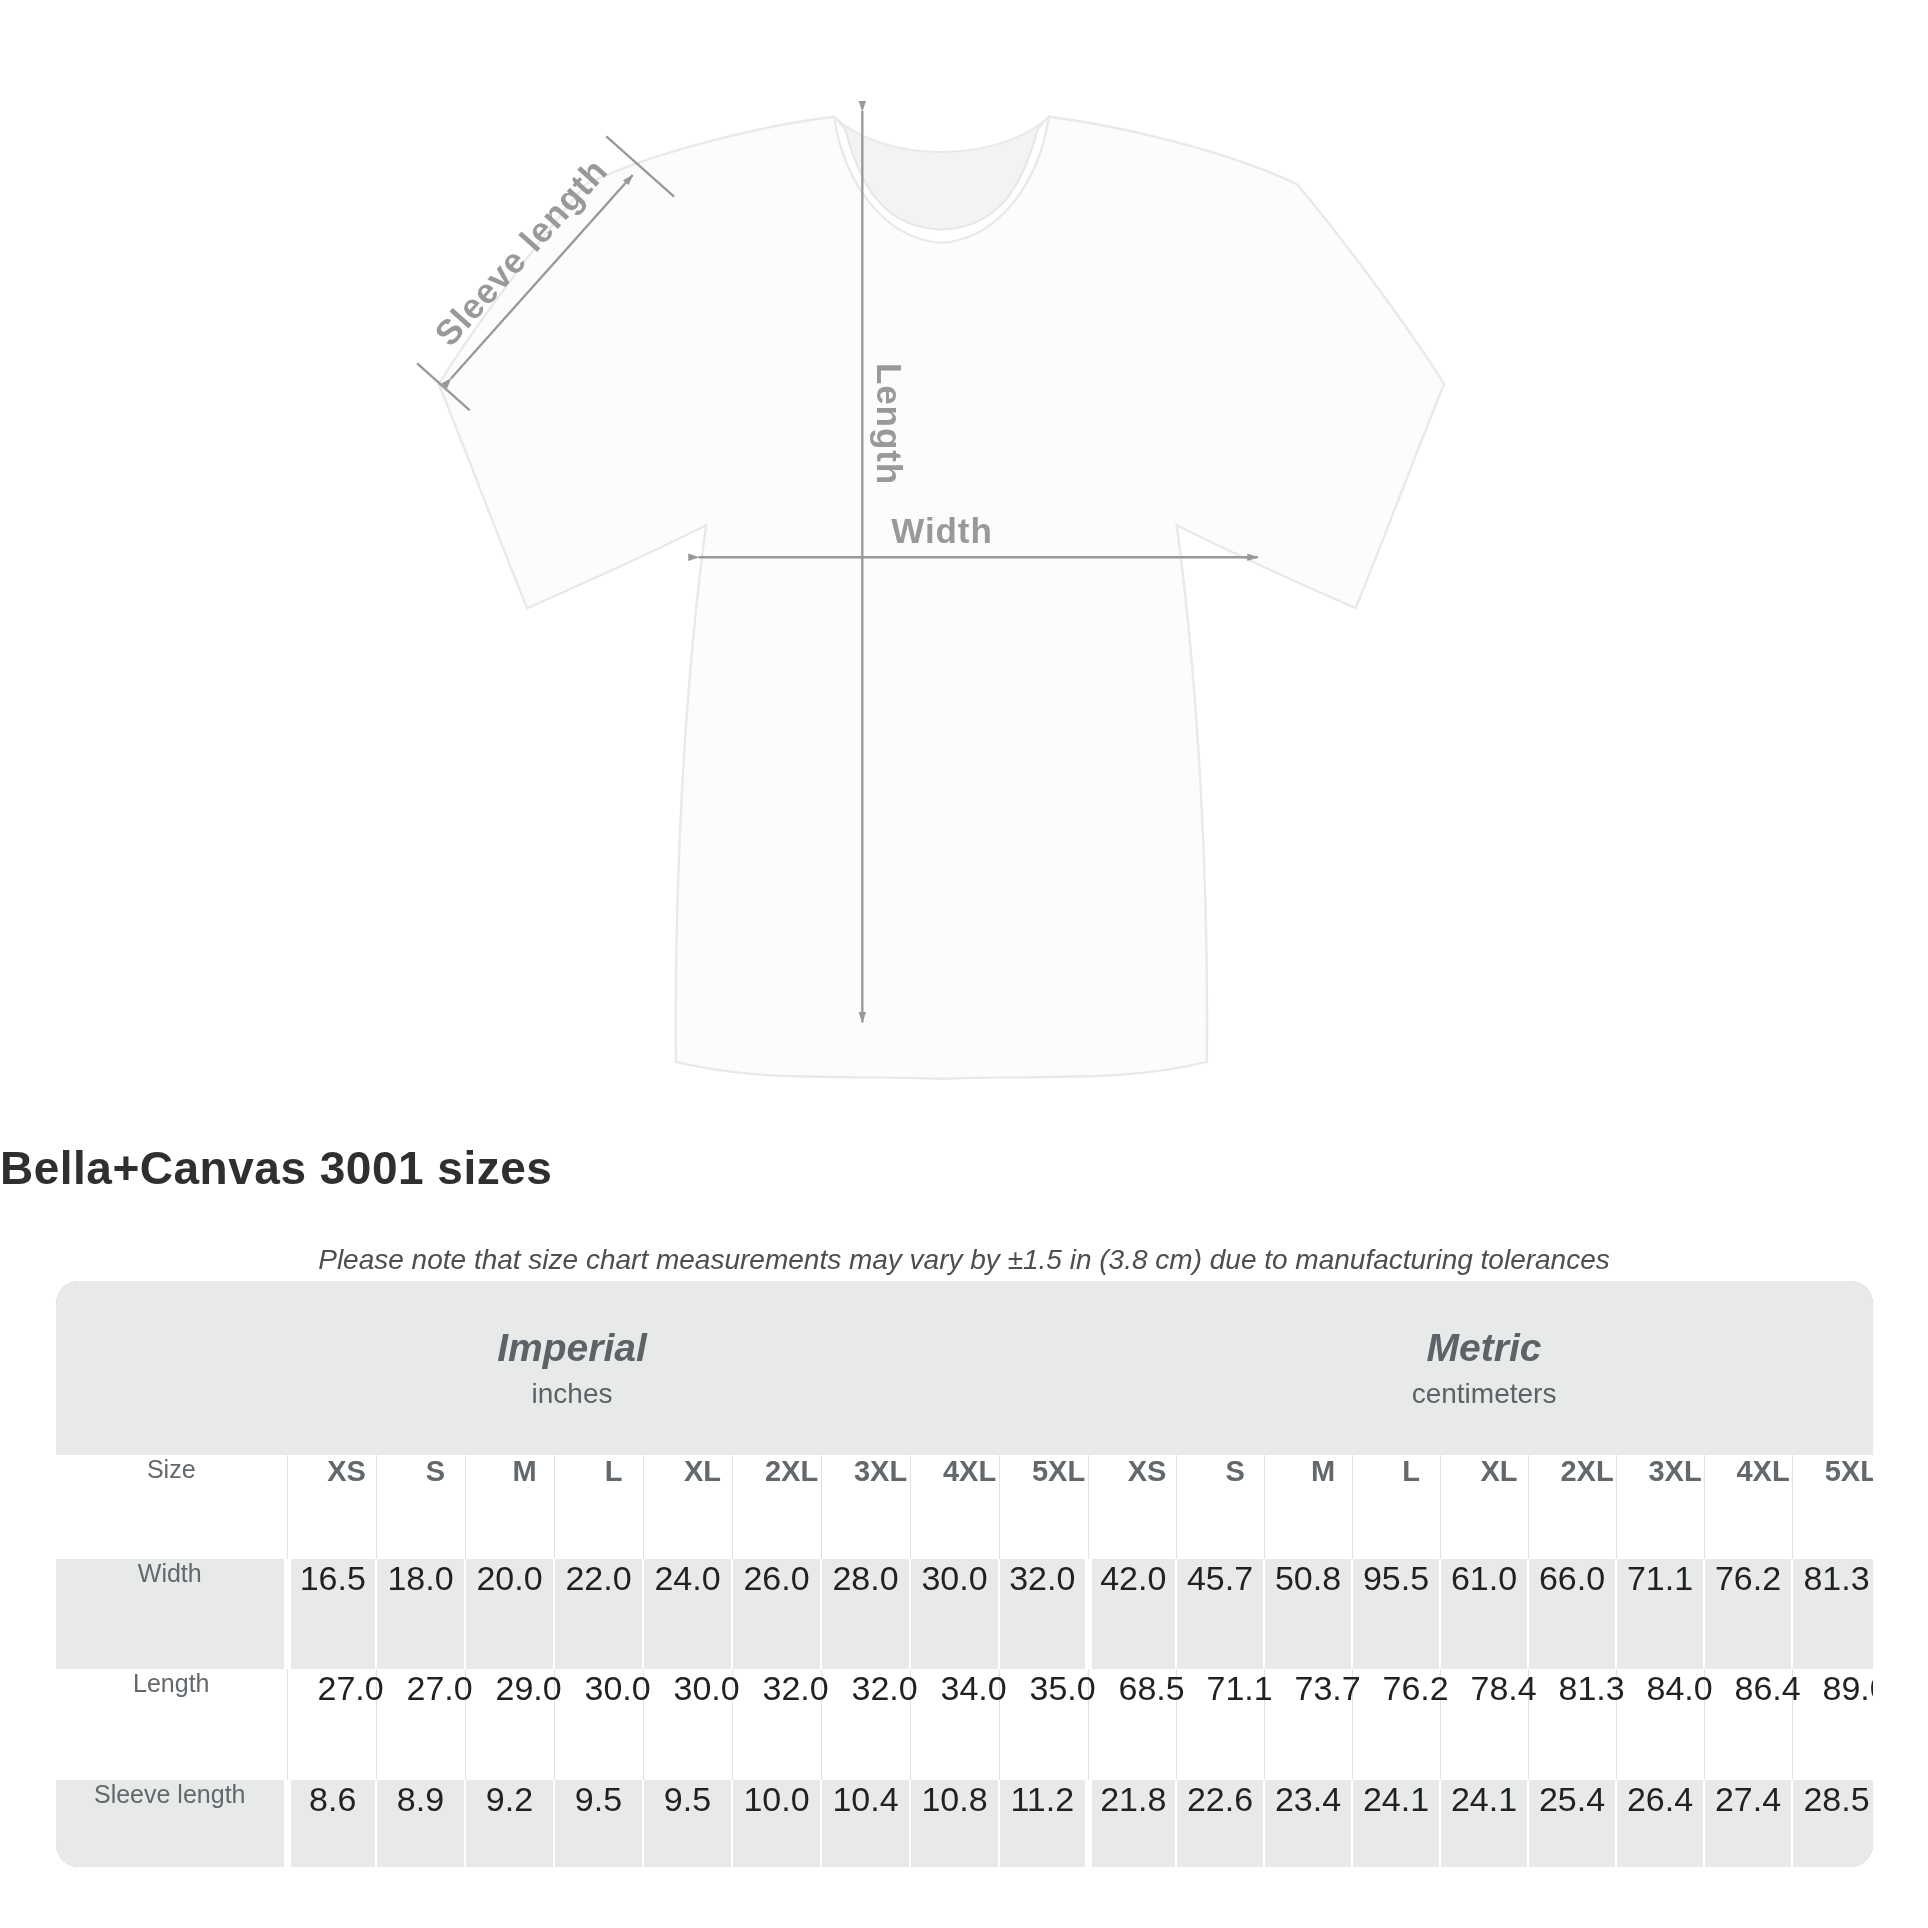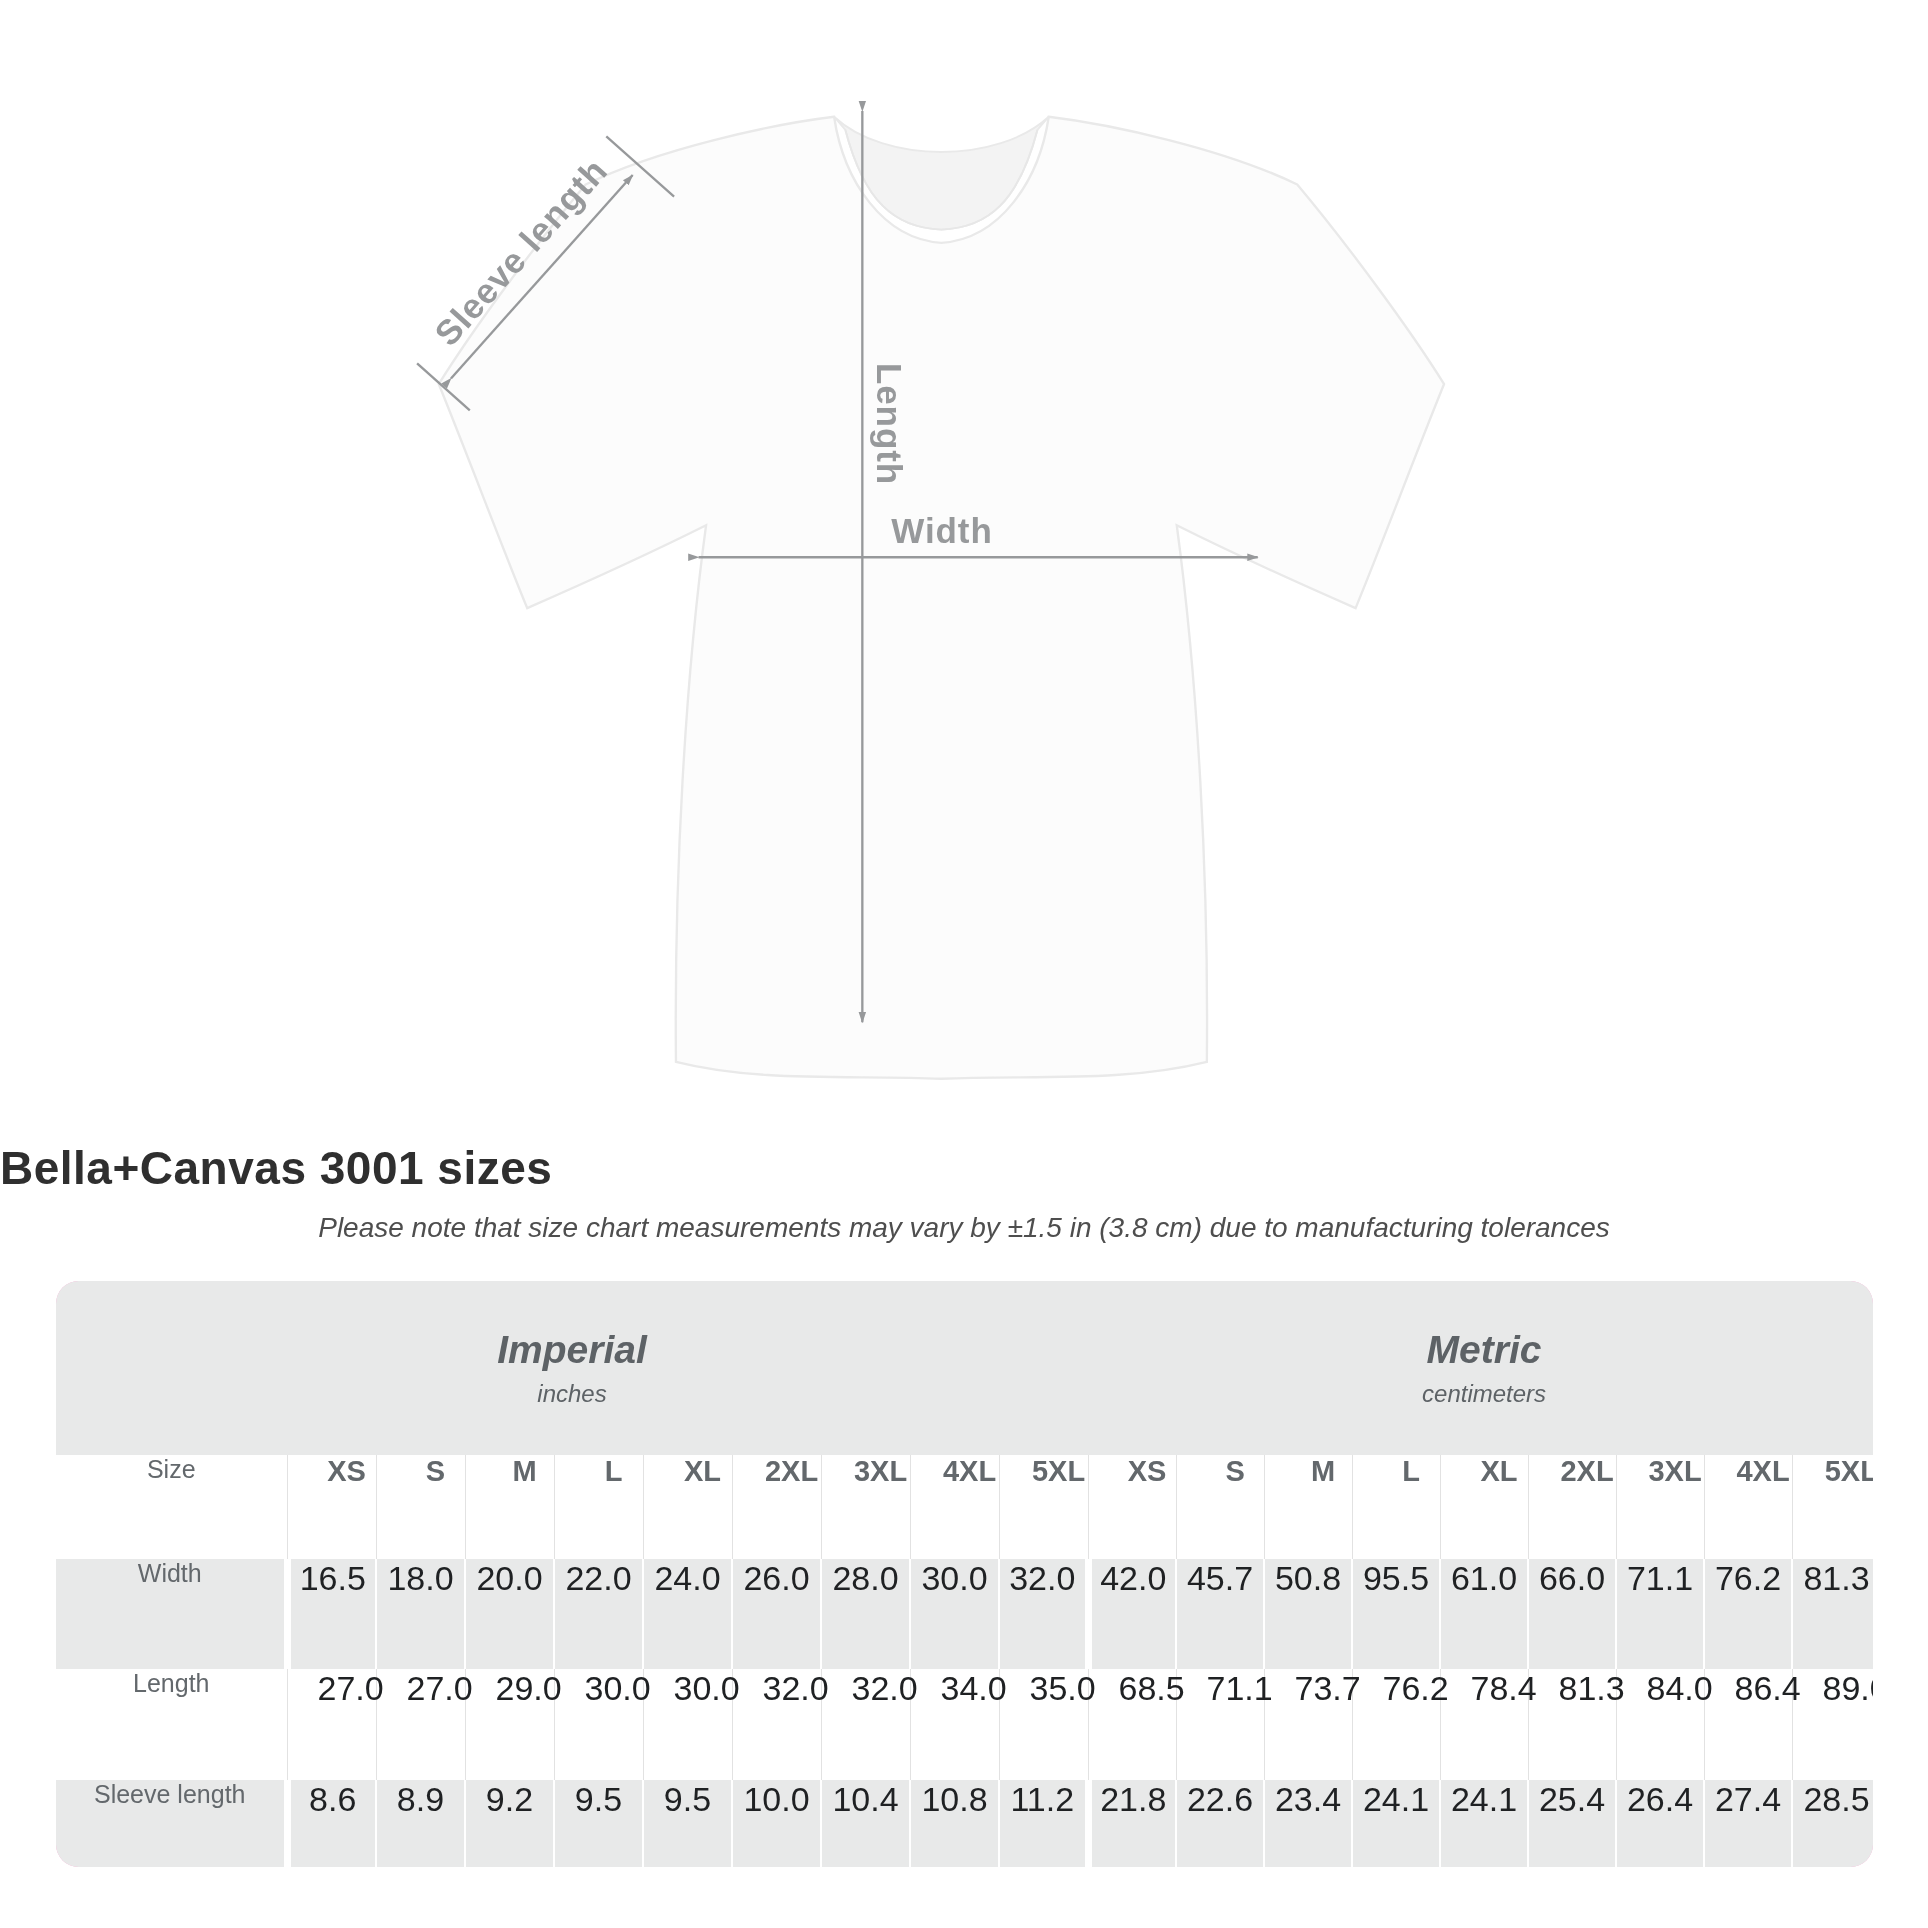--- a/index.html
+++ b/index.html
@@ -15,33 +15,33 @@
     white-space:nowrap;transform:translate(-50%,-50%);
   }
   .dim-label.sleeve{transform:translate(-50%,-50%) rotate(-48deg);}
   .dim-label.length{transform:translate(-50%,-50%) rotate(90deg);}
   
   .title{
     position:absolute;left:0;top:1141px;width:1928px;text-align:left;
     font-size:46px;font-weight:bold;color:#2f2f2f;letter-spacing:0.5px;
   }
   .subtitle{
-    position:absolute;left:0;top:1212px;width:1928px;text-align:center;
+    position:absolute;left:0;top:1244px;width:1928px;text-align:center;
     font-size:28px;font-style:italic;color:#4e4e4e;
   }
   
   .table-wrap{
     position:absolute;left:56px;top:1281px;width:1817px;height:586px;
     border-radius:22.6px;overflow:hidden;background:#f9a8d4;
   }
   table.size-table{border-collapse:collapse;table-layout:fixed;width:1817px;height:586px;}
   table.size-table td,table.size-table th{padding:0;margin:0;}
   .band td{background:#e8e9e9;height:174px;vertical-align:middle;text-align:center;}
   .unit-name{font-size:39px;font-weight:bold;font-style:italic;color:#5d6266;line-height:1.15;}
-  .unit-sub{font-size:24px;font-style:italic;color:#5d6266;margin-top:7.5px;}
+  .unit-sub{font-size:28px;color:#5d6266;margin-top:7.5px;}
   tr.row-white td{background:#ffffff;}
   tr.row-gray td{background:#e8e9e9;}
   tr.r-size td{height:104px;}
   tr.r-width td{height:110px;}
   tr.r-length td{height:111px;}
   tr.r-sleeve td{height:87px;}
   td.lab{
     font-size:25px;font-weight:normal;color:#63686c;text-align:center;vertical-align:top;padding-top:21px;
   }
   td.val{

